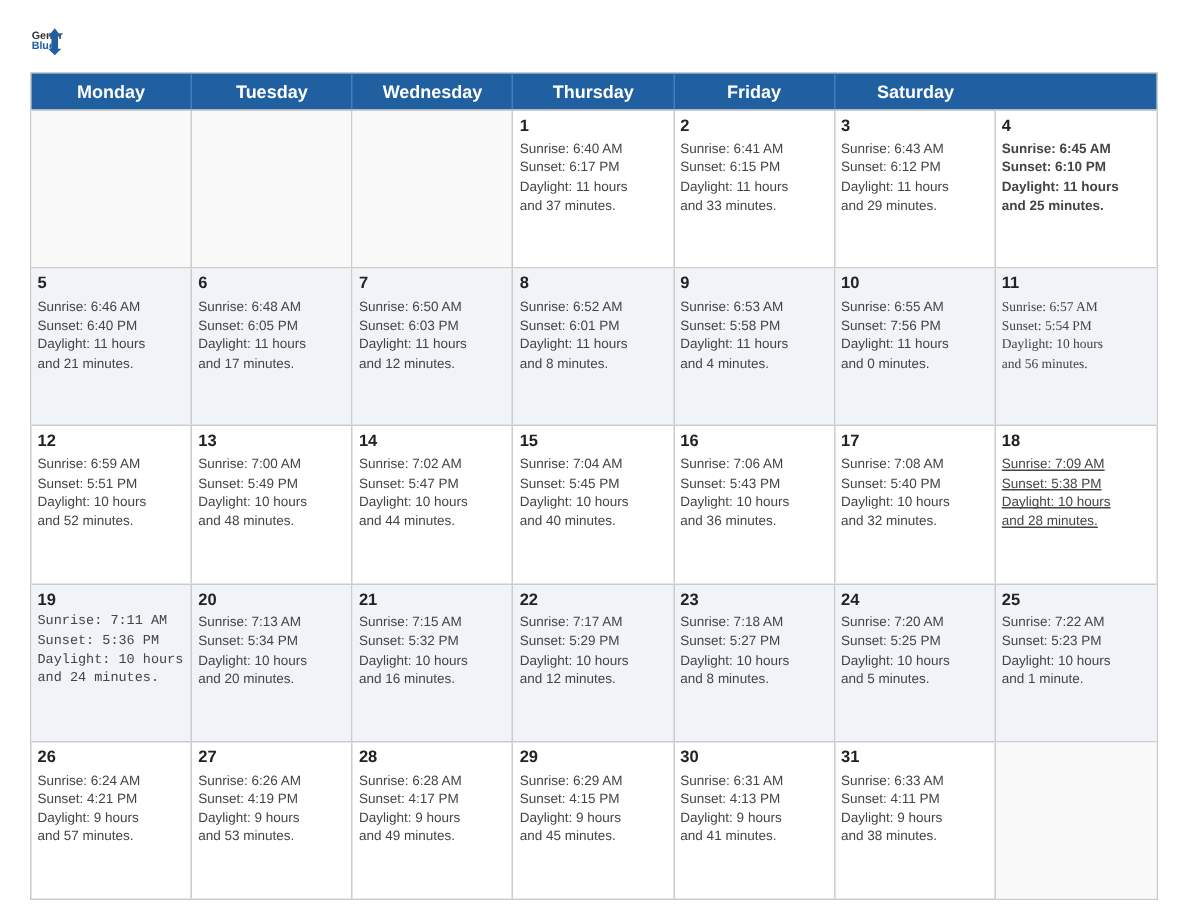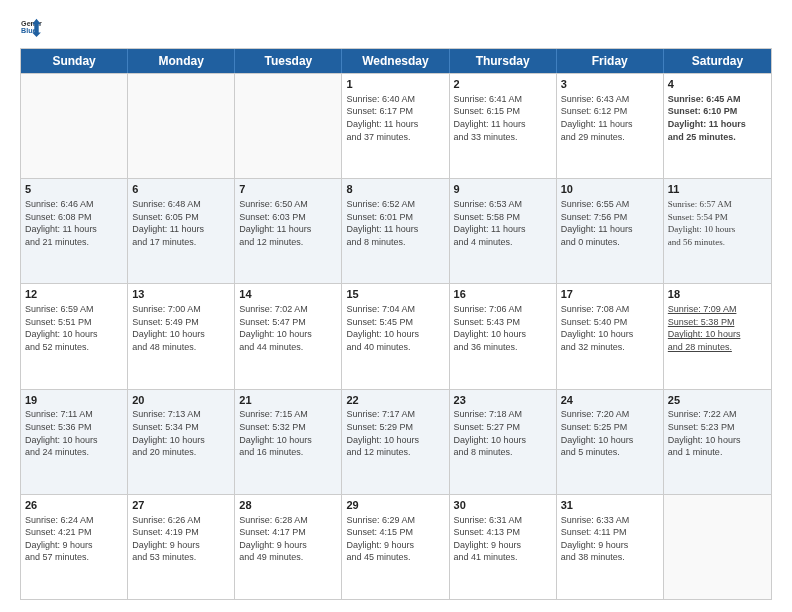--- a/index.html
+++ b/index.html
@@ -116,21 +116,20 @@
       </svg>
     </div>
     <div class="title-block">
       <div class="month-title"></div>
       <div class="location"></div>
     </div>
   </div>
 
   <div class="calendar">
     <div class="cal-header-row">
-    <div class="cal-header-cell">Sunday</div>
         <div class="cal-header-cell">Monday</div>
         <div class="cal-header-cell">Tuesday</div>
         <div class="cal-header-cell">Wednesday</div>
         <div class="cal-header-cell">Thursday</div>
         <div class="cal-header-cell">Friday</div>
         <div class="cal-header-cell">Saturday</div>
       </div>
     <div class="cal-body">
     <div class="cal-row">
           <div class="cal-cell empty"></div>
@@ -162,21 +161,21 @@
             <div class="cell-info" style="white-space: pre-line; font-weight: bold;">Sunrise: 6:45 AM
 Sunset: 6:10 PM
 Daylight: 11 hours
 and 25 minutes.</div>
           </div>
         </div>
         <div class="cal-row alt-row">
           <div class="cal-cell">
             <div class="cell-day">5</div>
             <div class="cell-info" style="white-space: pre-line;">Sunrise: 6:46 AM
-Sunset: 6:08 PM
+Sunset: 6:40 PM
 Daylight: 11 hours
 and 21 minutes.</div>
           </div>
           <div class="cal-cell">
             <div class="cell-day">6</div>
             <div class="cell-info" style="white-space: pre-line;">Sunrise: 6:48 AM
 Sunset: 6:05 PM
 Daylight: 11 hours
 and 17 minutes.</div>
           </div>
@@ -263,21 +262,21 @@
             <div class="cell-day">18</div>
             <div class="cell-info" style="white-space: pre-line; text-decoration: underline;">Sunrise: 7:09 AM
 Sunset: 5:38 PM
 Daylight: 10 hours
 and 28 minutes.</div>
           </div>
         </div>
         <div class="cal-row alt-row">
           <div class="cal-cell">
             <div class="cell-day">19</div>
-            <div class="cell-info" style="white-space: pre-line;">Sunrise: 7:11 AM
+            <div class="cell-info" style="white-space: pre-line; font-family: Liberation Mono, monospace;">Sunrise: 7:11 AM
 Sunset: 5:36 PM
 Daylight: 10 hours
 and 24 minutes.</div>
           </div>
           <div class="cal-cell">
             <div class="cell-day">20</div>
             <div class="cell-info" style="white-space: pre-line;">Sunrise: 7:13 AM
 Sunset: 5:34 PM
 Daylight: 10 hours
 and 20 minutes.</div>

